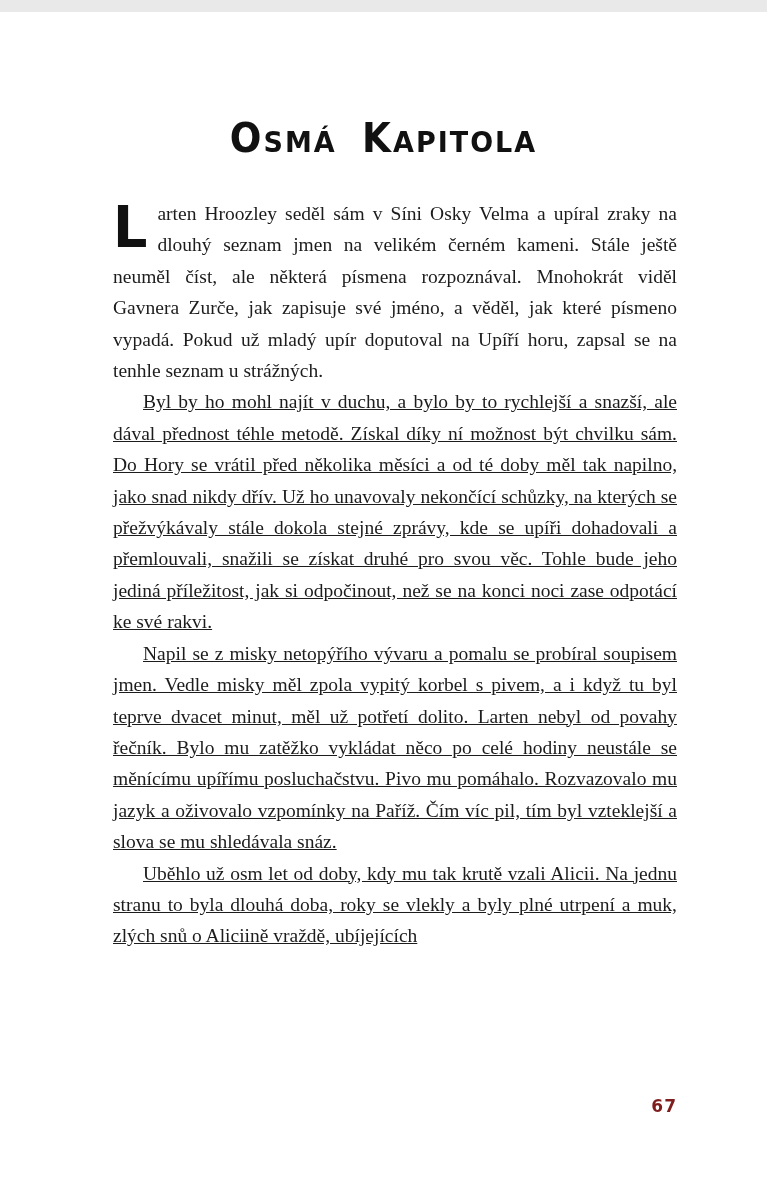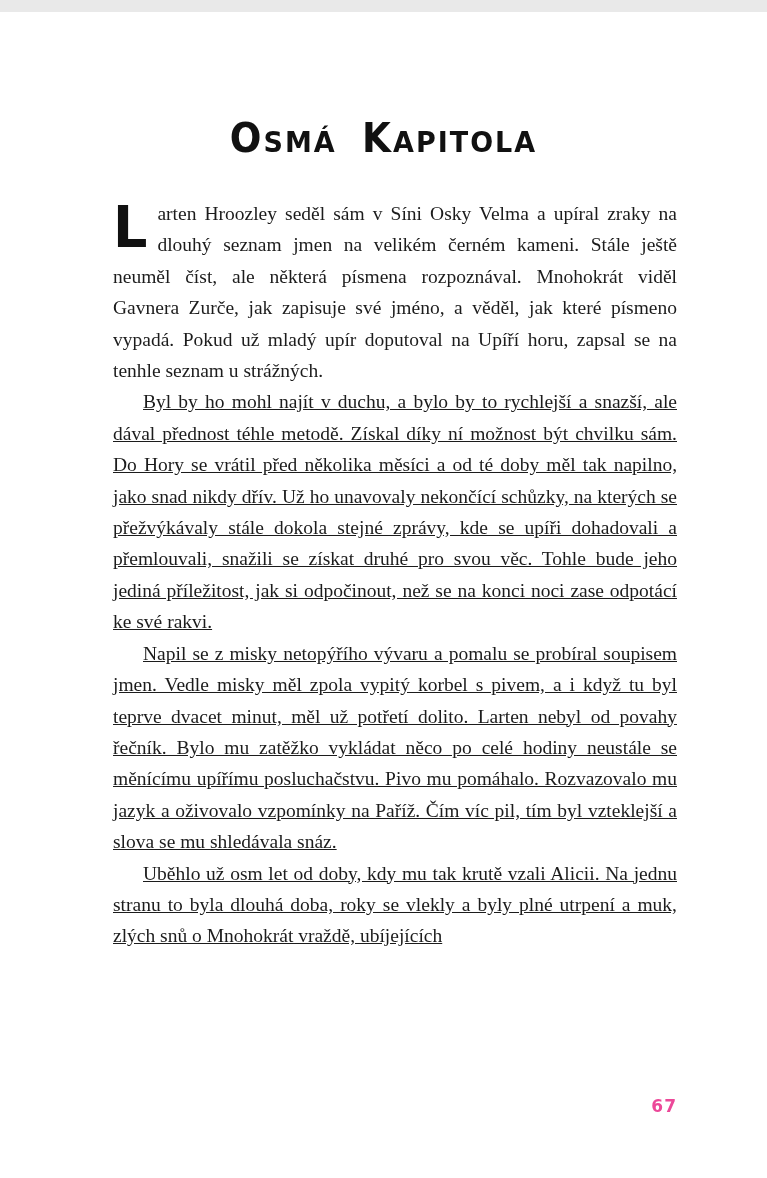--- a/index.html
+++ b/index.html
@@ -69,37 +69,37 @@
       transform-origin: top left;
     }
     .page-number {
       position: absolute;
       right: 90px;
       top: 1084px;
       font-family: "DejaVu Sans", sans-serif;
       font-weight: bold;
       font-size: 17px;
       letter-spacing: 1px;
-      color: #ec4899;
+      color: #7f1d1d;
     }
   </style>
 </head>
 <body>
 
 <div class="book-page">
 
   <h1 class="chapter-title">
     <span class="title-word">OSMÁ</span>
     <span class="title-word">KAPITOLA</span>
   </h1>
 
   <div class="body-text">
     <p class="para">
       <span class="dropcap">L</span><span>arten Hroozley seděl sám v Síni Osky Velma a upíral zraky na dlouhý seznam jmen na velikém černém kameni. Stále ještě neuměl číst, ale některá písmena rozpoznával. Mnohokrát viděl Gavnera Zurče, jak zapisuje své jméno, a věděl, jak které písmeno vypadá. Pokud už mladý upír doputoval na Upíří horu, zapsal se na tenhle seznam u strážných.</span>
     </p>
     <p class="para indent">Byl by ho mohl najít v duchu, a bylo by to rychlejší a snazší, ale dával přednost téhle metodě. Získal díky ní možnost být chvilku sám. Do Hory se vrátil před několika měsíci a od té doby měl tak napilno, jako snad nikdy dřív. Už ho unavovaly nekončící schůzky, na kterých se přežvýkávaly stále dokola stejné zprávy, kde se upíři dohadovali a přemlouvali, snažili se získat druhé pro svou věc. Tohle bude jeho jediná příležitost, jak si odpočinout, než se na konci noci zase odpotácí ke své rakvi.</p>
     <p class="para indent">Napil se z misky netopýřího vývaru a pomalu se probíral soupisem jmen. Vedle misky měl zpola vypitý korbel s pivem, a i když tu byl teprve dvacet minut, měl už potřetí dolito. Larten nebyl od povahy řečník. Bylo mu zatěžko vykládat něco po celé hodiny neustále se měnícímu upířímu posluchačstvu. Pivo mu pomáhalo. Rozvazovalo mu jazyk a oživovalo vzpomínky na Paříž. Čím víc pil, tím byl vzteklejší a slova se mu shledávala snáz.</p>
-    <p class="para indent">Uběhlo už osm let od doby, kdy mu tak krutě vzali Alicii. Na jednu stranu to byla dlouhá doba, roky se vlekly a byly plné utrpení a muk, zlých snů o Mnohokrát vraždě, ubíjejících</p>
+    <p class="para indent">Uběhlo už osm let od doby, kdy mu tak krutě vzali Alicii. Na jednu stranu to byla dlouhá doba, roky se vlekly a byly plné utrpení a muk, zlých snů o Aliciině vraždě, ubíjejících</p>
   </div>
 
   <div class="page-number">67</div>
 
 </div>
 
 </body></html>

